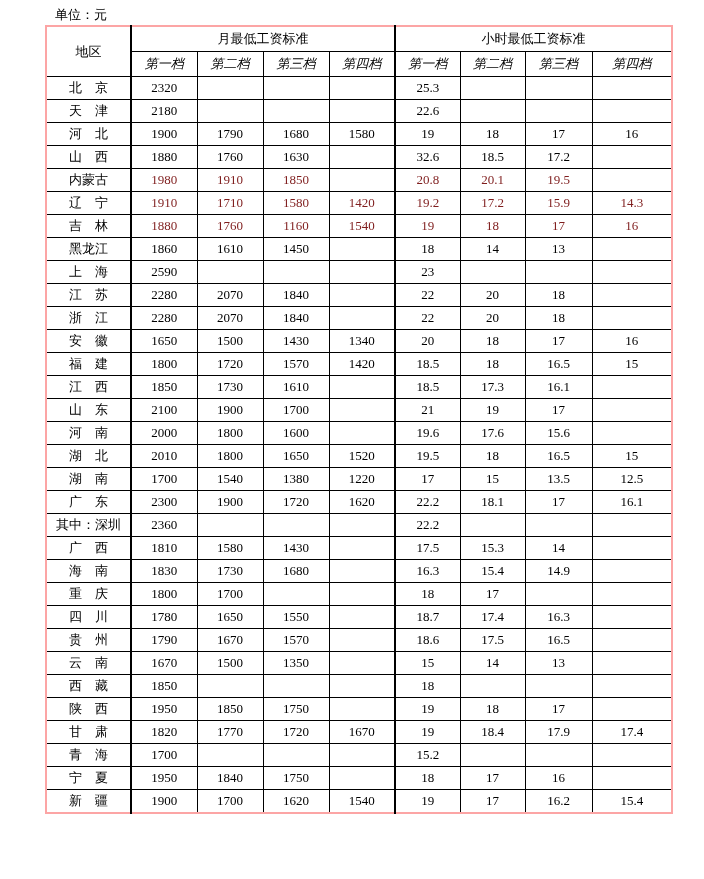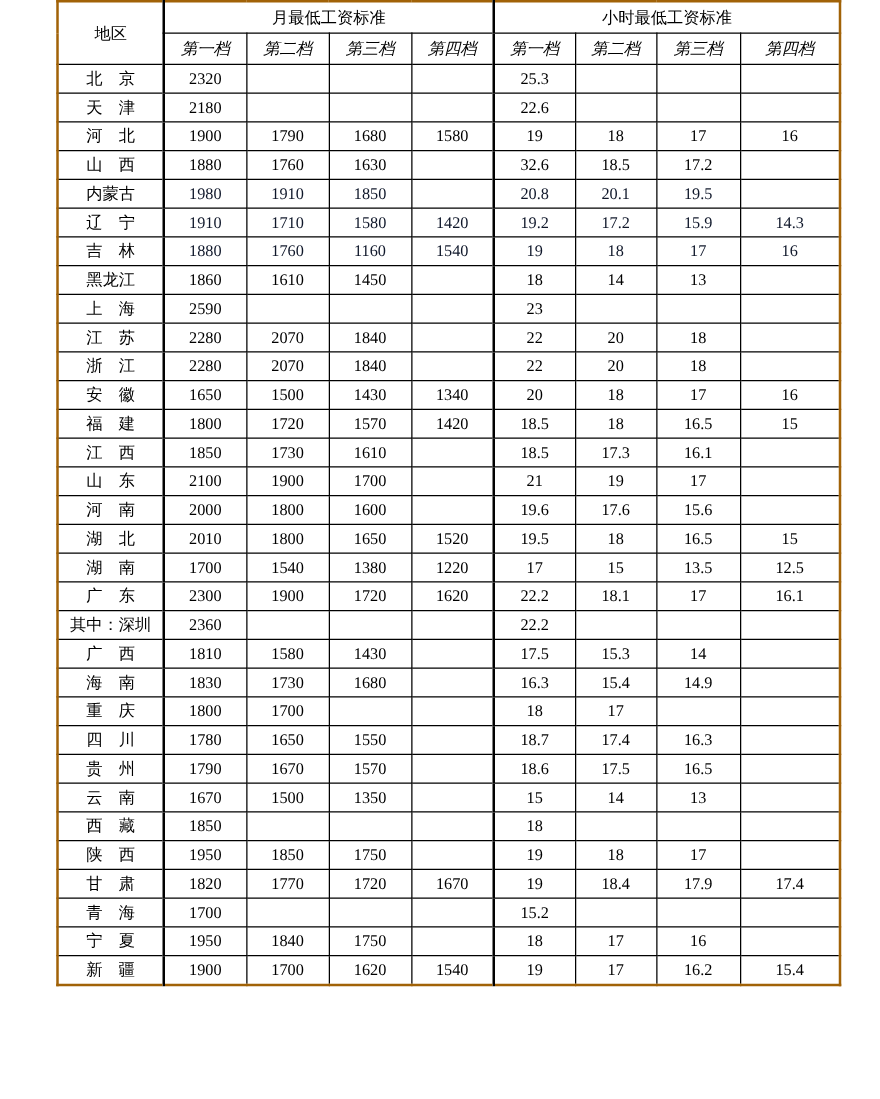--- a/index.html
+++ b/index.html
@@ -27,51 +27,52 @@
   .unit-label {
     font-size: 13px;
     line-height: 16px;
     margin: 7px 0 2px 55px;
   }
   table.wage-table {
     border-collapse: collapse;
     table-layout: fixed;
     width: 628px;
     margin-left: 45px;
-    border: 2px solid #a16207;
+    border: 2px solid #fca5a5;
   }
   table.wage-table th,
   table.wage-table td {
     border: 1px solid #000;
     text-align: center;
     vertical-align: middle;
     padding: 0;
     font-weight: normal;
     font-size: 13px;
     overflow: hidden;
     white-space: nowrap;
   }
   thead th { height: 24px; }
   tbody td { height: 22px; }
   .tier-header { font-style: italic; font-size: 12px; }
   .region-col-end { border-right: 2px solid #000 !important; }
   .sec-end { border-right: 2px solid #000 !important; }
-  td.muted { color: #0f172a; }
+  td.muted { color: #7f1d1d; }
   .note {
     font-size: 13px;
     line-height: 16px;
     margin: 6px 0 0 20px;
   }
 </style>
 </head>
 <body>
 
 <div class="page">
 
 
+  <div class="unit-label">单位：元</div>
 
   <table class="wage-table">
     <colgroup>
       <col style="width:85px">
       <col style="width:66px">
         <col style="width:66px">
         <col style="width:66px">
         <col style="width:66px">
       <col style="width:65px">
         <col style="width:65px">

